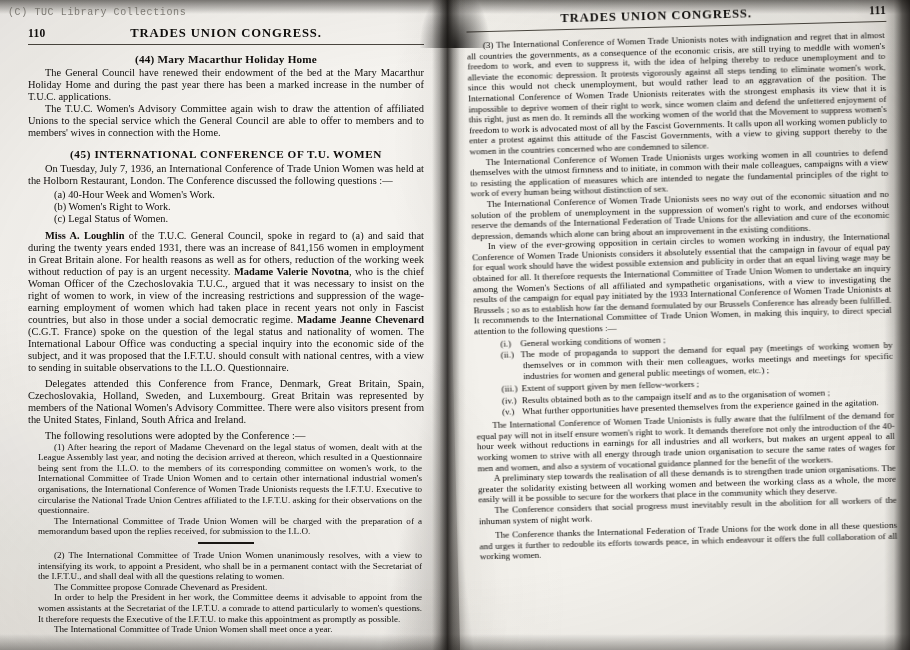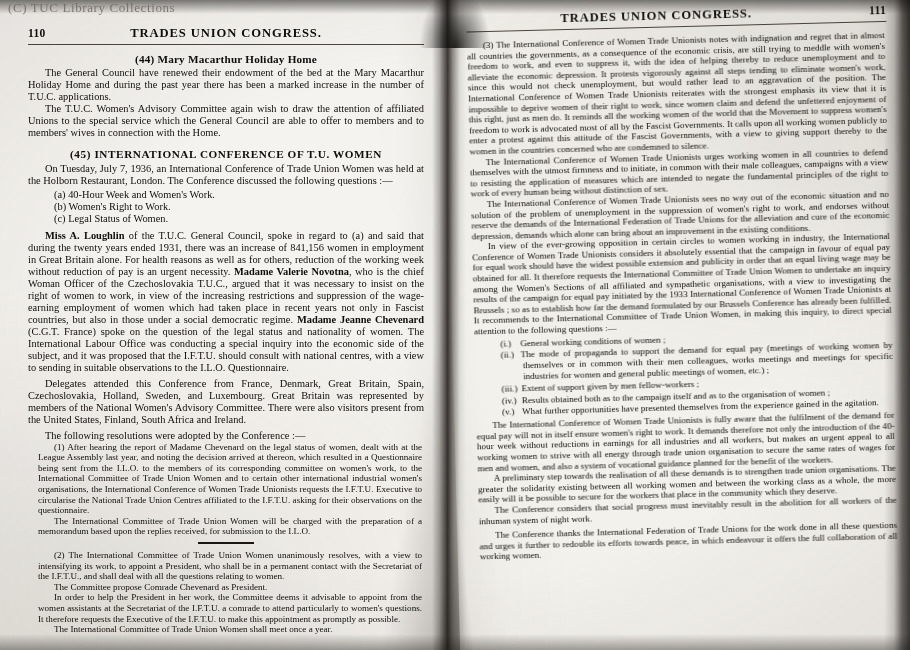--- a/index.html
+++ b/index.html
@@ -106,23 +106,23 @@
     width: 910px; height: 16px;
     background: linear-gradient(0deg, rgba(25,22,19,0.38) 0%, rgba(25,22,19,0.0) 100%);
     z-index: 5;
     pointer-events: none;
   }
 
   
   .watermark {
     position: absolute;
     left: 8px;
-    top: 0;
-    font-family: Liberation Serif, serif;
-    font-size: 13px;
+    top: 7px;
+    font-family: Liberation Mono, monospace;
+    font-size: 10px;
     letter-spacing: 0.6px;
     color: #6d6a63;
     opacity: 0.85;
     z-index: 9;
     white-space: nowrap;
   }
 
   
   .col {
     position: absolute;

